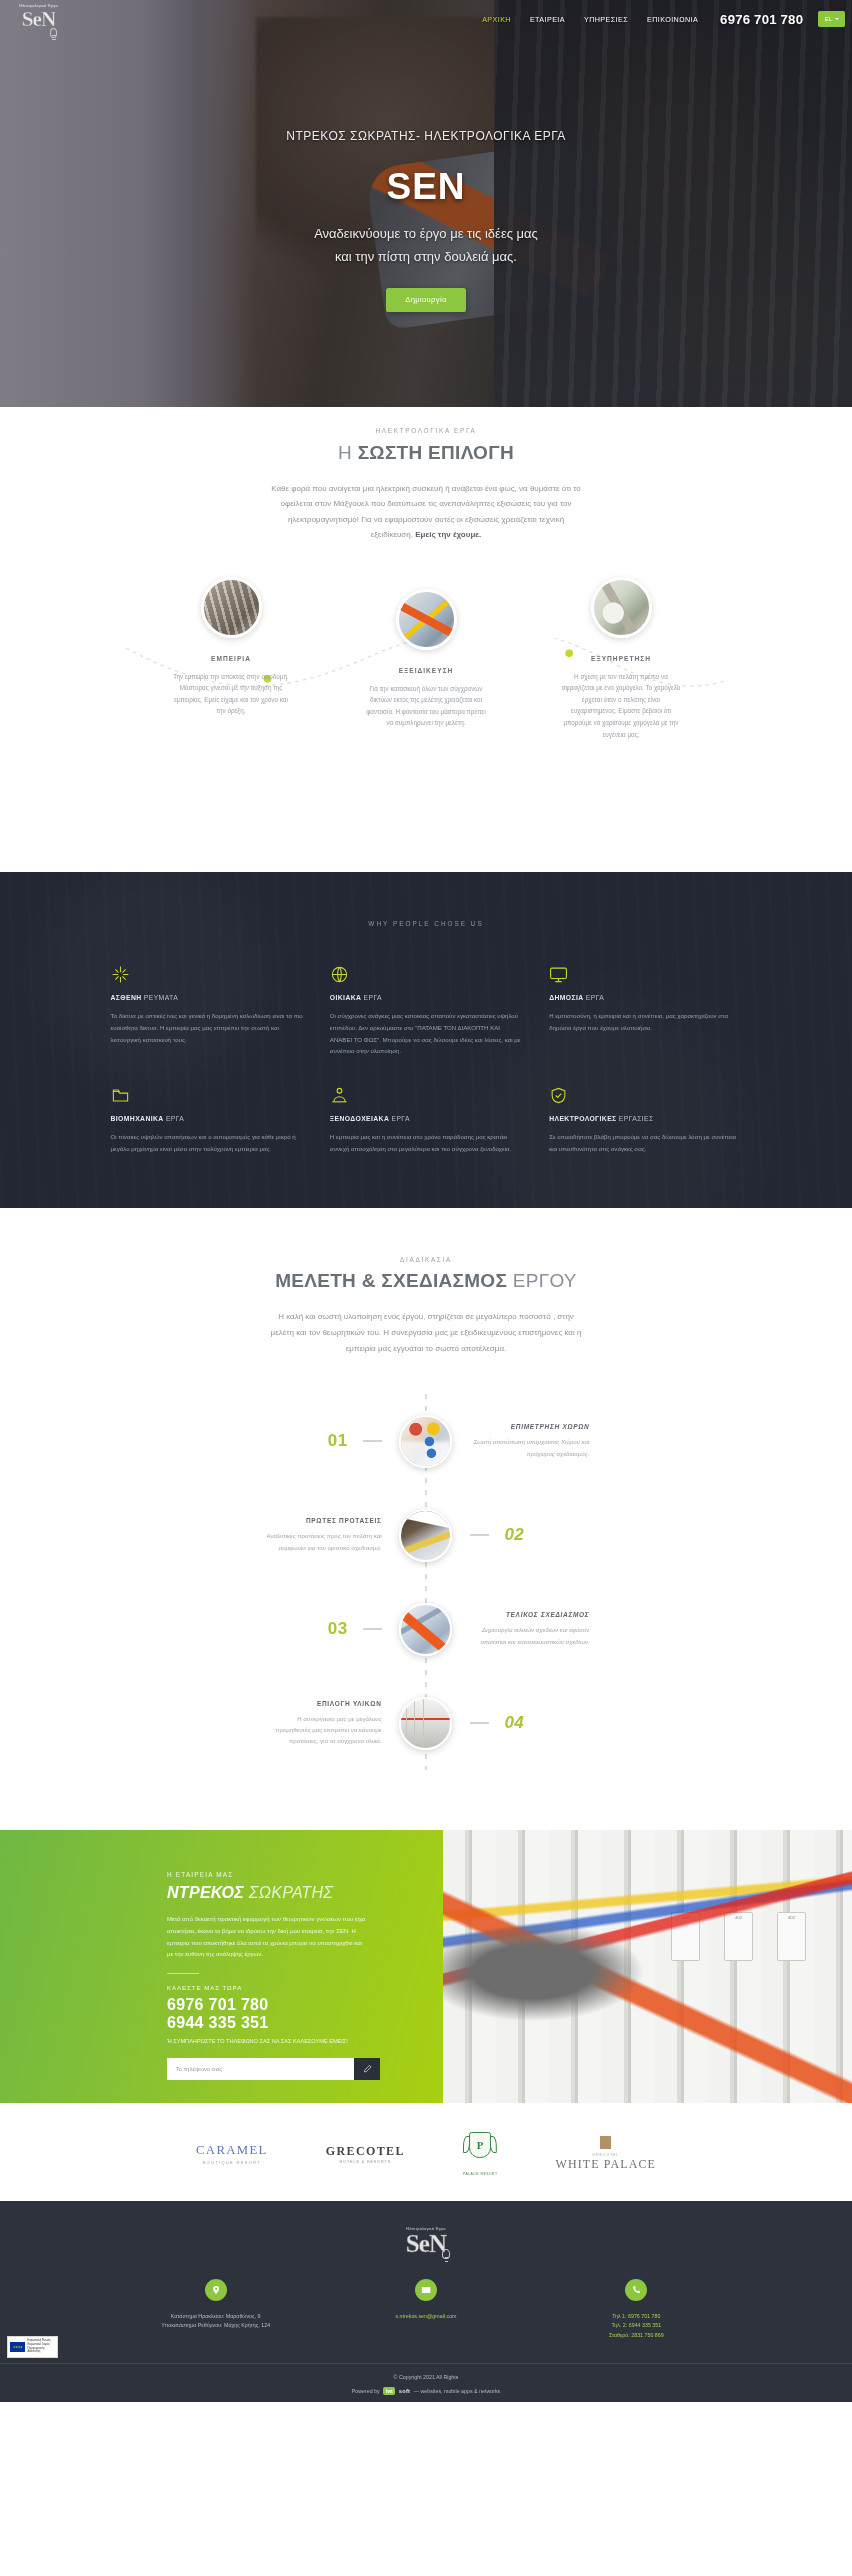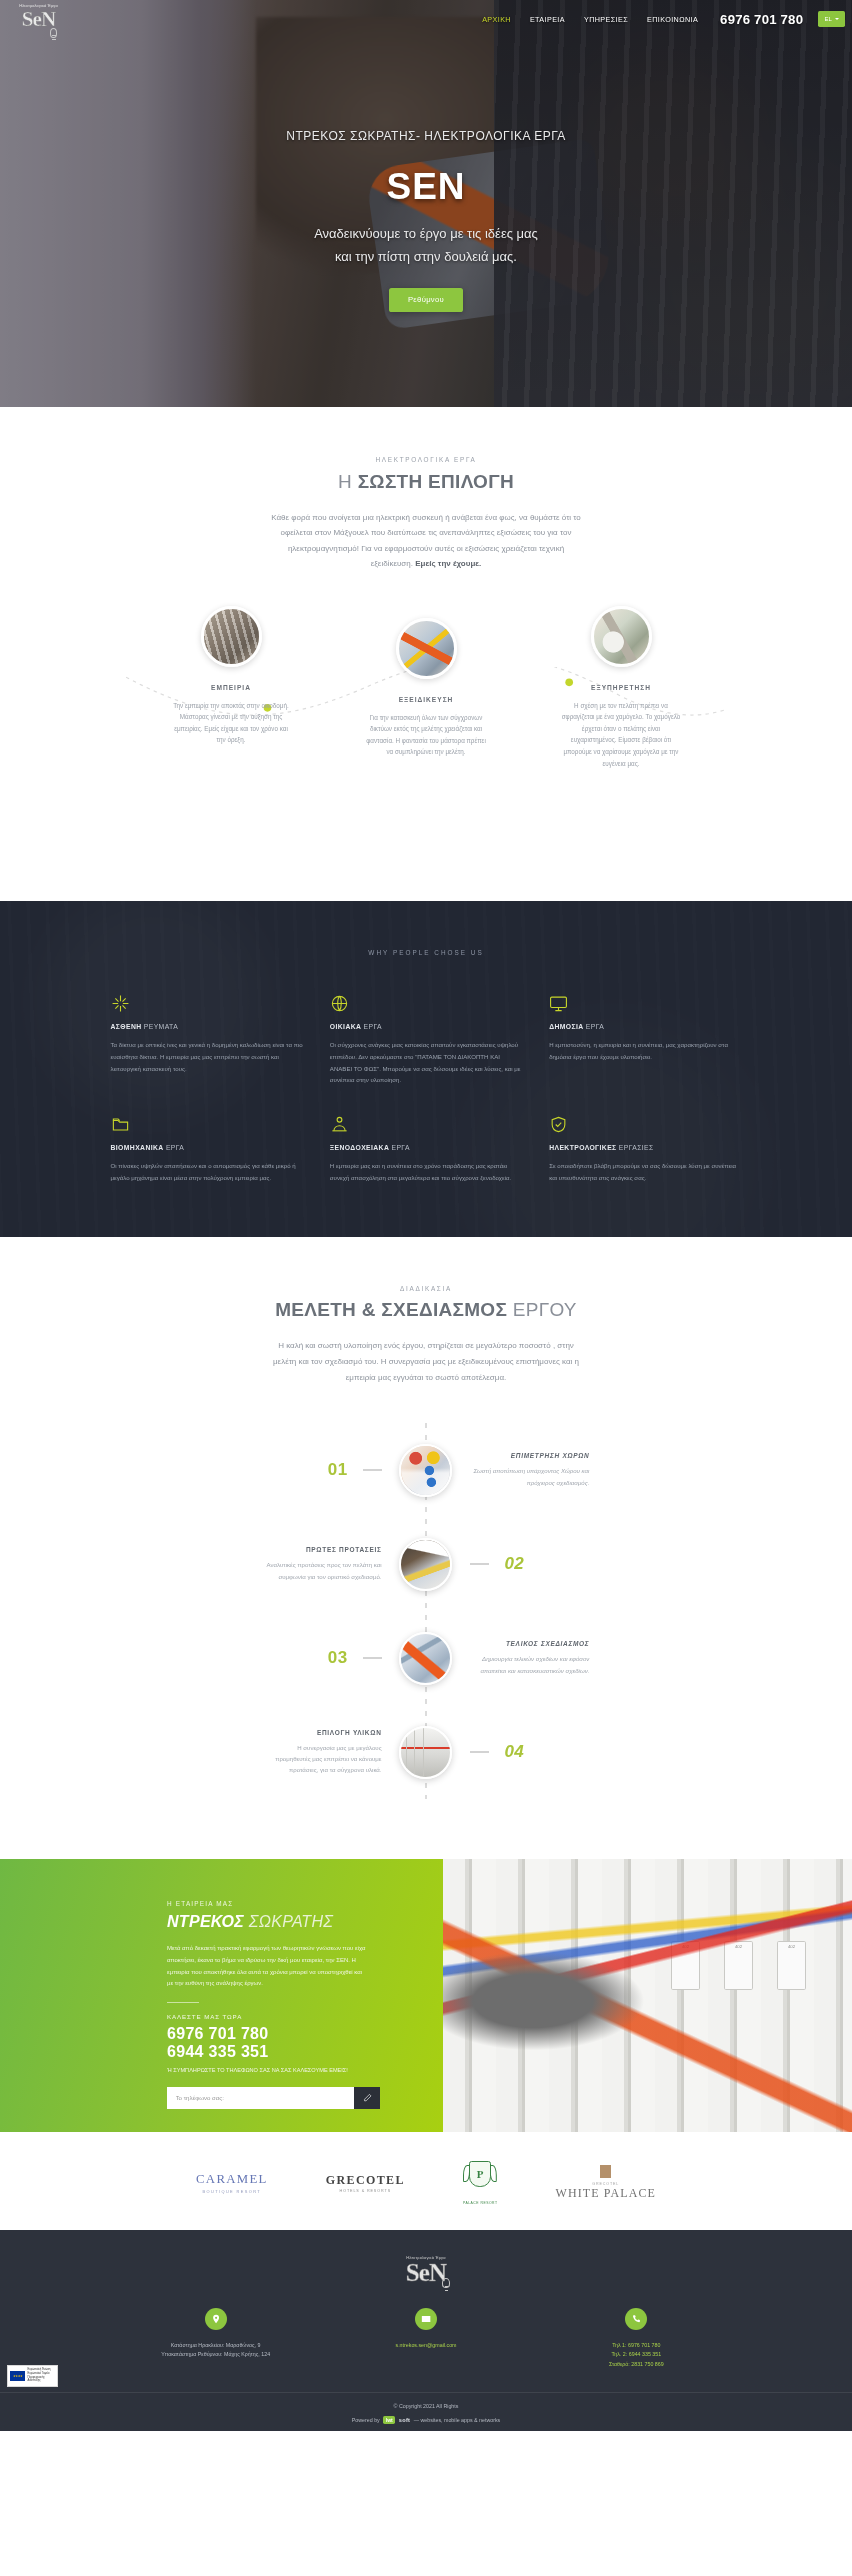--- a/index.html
+++ b/index.html
@@ -116,21 +116,21 @@
     text-shadow:0 0.9px 2.6px rgba(0,0,0,.55);
   }
   .lang-box {
     margin-left:15.3px; background:#8dc63f; color:#fff; font-size:6px;
     padding:5.1px 6px; border-radius:1.7px; display:flex; align-items:center; gap:3.4px;
     cursor:pointer;
   }
   .caret { width:0;height:0;border-left:2.6px solid transparent;border-right:2.6px solid transparent;border-top:2.6px solid #fff; }
 
   
-  .sec-choice { background:#fff; padding:49px 0 39px; }
+  .sec-choice { background:#fff; padding:20px 0 39px; }
   .sec-kicker {
     text-align:center; color:#9aa0aa; font-size:6.4px; letter-spacing:1.7px;
     text-transform:uppercase; margin-bottom:7.7px;
   }
   .sec-title {
     text-align:center; font-size:19px; color:#8a8f98; font-weight:normal; letter-spacing:0.3px;
   }
   .sec-title b { color:#6a7078; font-weight:bold; }
   .sec-lead {
     max-width:314px; margin:17px auto 0; text-align:center;
@@ -386,21 +386,21 @@
       </div>
     </nav>
 
     <div class="hero-inner">
       <div class="hero-kicker">ΝΤΡΕΚΟΣ ΣΩΚΡΑΤΗΣ- ΗΛΕΚΤΡΟΛΟΓΙΚΑ ΕΡΓΑ</div>
       <div class="hero-title">SEN</div>
       <div class="hero-sub">
         <div>Αναδεικνύουμε το έργο με τις ιδέες μας</div>
         <div>και την πίστη στην δουλειά μας.</div>
       </div>
-      <button class="hero-btn">Ρεθύμνου</button>
+      <button class="hero-btn">Δημιουργία</button>
     </div>
   </section>
 
   <section class="sec-choice">
     <div class="sec-kicker">ΗΛΕΚΤΡΟΛΟΓΙΚΑ ΕΡΓΑ</div>
     <h2 class="sec-title"><span>Η </span><b>ΣΩΣΤΗ ΕΠΙΛΟΓΗ</b></h2>
     <p class="sec-lead"><span>Κάθε φορά που ανοίγεται μια ηλεκτρική συσκευή ή ανάβεται ένα φως, να θυμάστε ότι το οφείλεται στον Μάξγουελ που διατύπωσε τις ανεπανάληπτες εξισώσεις του για τον ηλεκτρομαγνητισμό! Για να εφαρμοστούν αυτές οι εξισώσεις χρειάζεται τεχνική εξειδίκευση. </span><b>Εμείς την έχουμε.</b></p>
 
     <div class="circles">
       <div class="dashpath">
@@ -503,21 +503,21 @@
           <div class="serv-p">Σε οποιαδήποτε βλάβη μπορούμε να σας δώσουμε λύση με συνέπεια και υπευθυνότητα στις ανάγκες σας.</div>
         </div>
 
       </div>
     </div>
   </section>
 
   <section class="sec-proc">
     <div class="sec-kicker">ΔΙΑΔΙΚΑΣΙΑ</div>
     <h2 class="sec-title"><b>ΜΕΛΕΤΗ &amp; ΣΧΕΔΙΑΣΜΟΣ</b><span> ΕΡΓΟΥ</span></h2>
-    <p class="sec-lead">Η καλή και σωστή υλοποίηση ενός έργου, στηρίζεται σε μεγαλύτερο ποσοστό , στην μελέτη και τον σχεδιασμό του. Η συνεργασία μας με εξειδικευμένους επιστήμονες και η εμπειρία μας εγγυάται το σωστό αποτέλεσμα.</p>
+    <p class="sec-lead">Η καλή και σωστή υλοποίηση ενός έργου, στηρίζεται σε μεγαλύτερο ποσοστό , στην μελέτη και τον θεωρητικών του. Η συνεργασία μας με εξειδικευμένους επιστήμονες και η εμπειρία μας εγγυάται το σωστό αποτέλεσμα.</p>
 
     <div class="timeline">
       <div class="tl-spine"></div>
 
       <div class="tl-row">
         <div class="tl-side l">
           <div class="tl-num">
             <span>01</span>
             <span class="dash"></span>
           </div>

